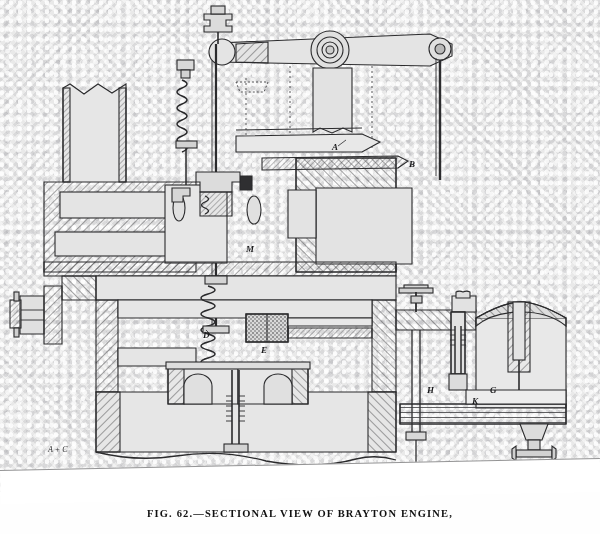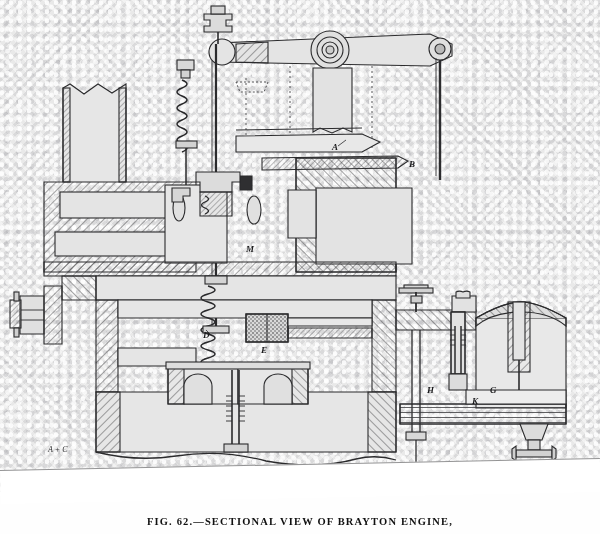--- a/index.html
+++ b/index.html
@@ -41,21 +41,20 @@
 
   
   #caption{
     position:absolute;left:0;top:508px;width:600px;
     text-align:center;
     font-family:"Liberation Serif",serif;
     font-size:10.5px;font-weight:bold;
     letter-spacing:1.15px;
     color:#111;
     white-space:nowrap;
-    margin-top:8px;
   }
 </style>
 </head>
 <body>
 
 <div id="page">
 
   <div id="paper"></div>
 
   <div id="figure-wrap">

